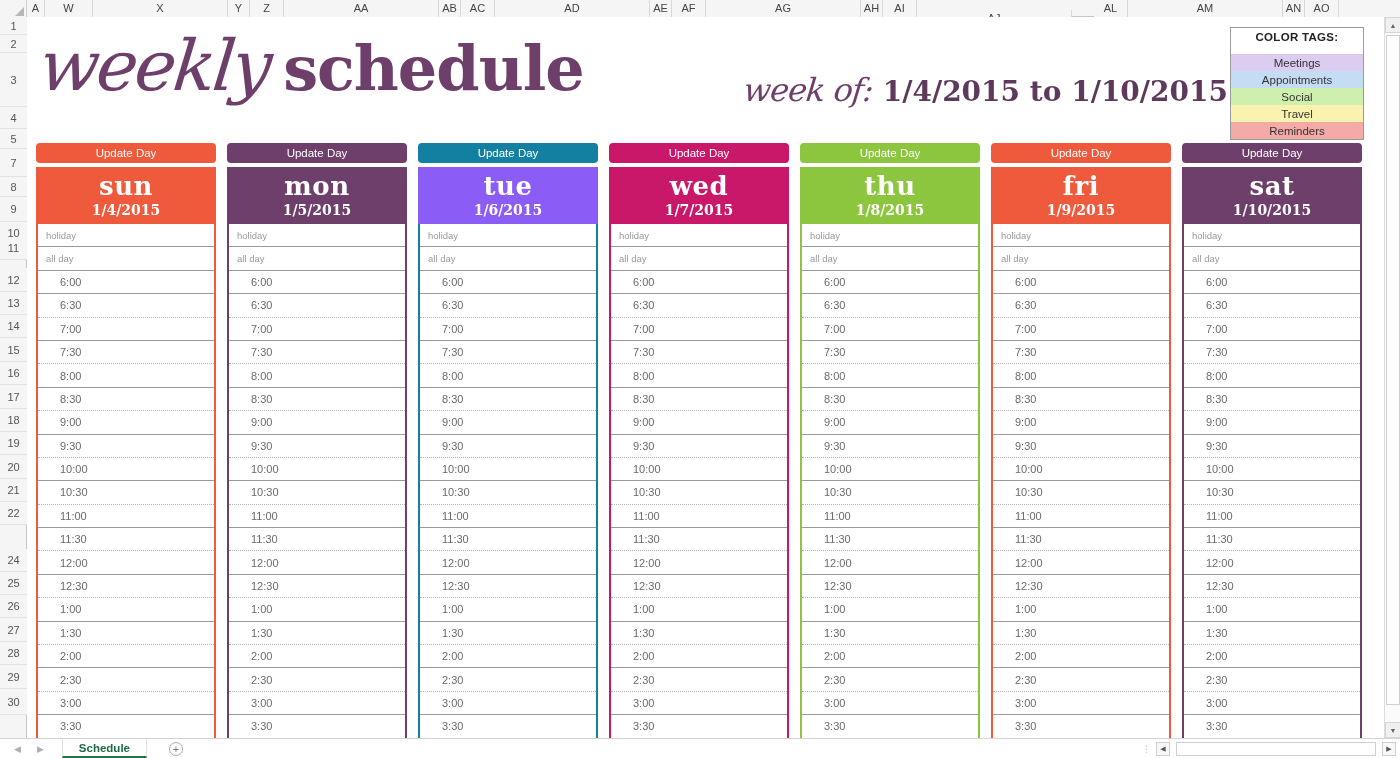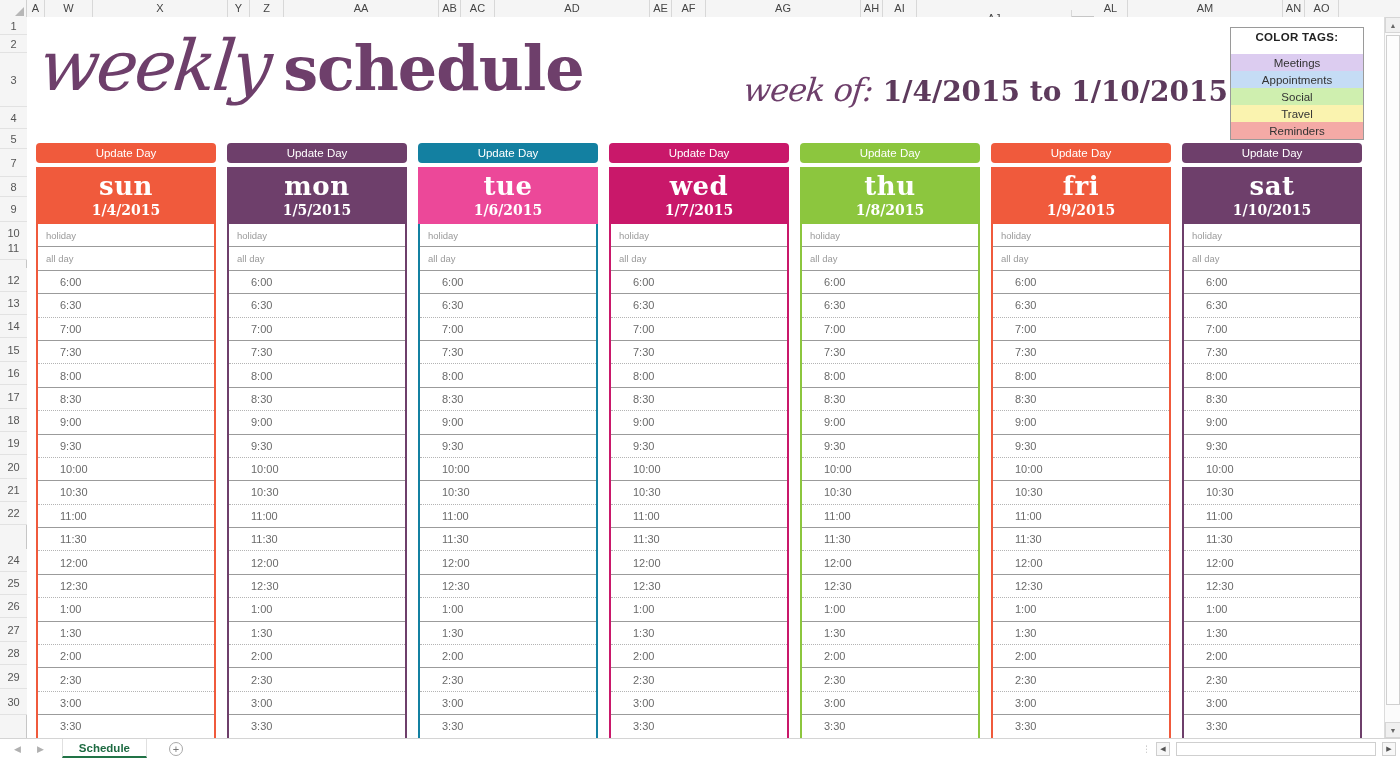--- a/index.html
+++ b/index.html
@@ -343,21 +343,21 @@
             <div class="slot">1:00</div>
             <div class="slot dotted">1:30</div>
             <div class="slot">2:00</div>
             <div class="slot dotted">2:30</div>
             <div class="slot">3:00</div>
             <div class="slot dotted">3:30</div>
           </div>
         </div>
         <div class="daycol">
           <div class="update-btn" style="background: rgb(19, 128, 161);">Update Day</div>
-          <div class="dayhead" style="background: #ec4899;">
+          <div class="dayhead" style="background: #8b5cf6;">
             <div class="dayname">tue</div>
             <div class="daydate">1/6/2015</div>
           </div>
           <div class="slots" style="border-left-color: rgb(19, 128, 161); border-right-color: rgb(19, 128, 161);">
             <div class="slot special">holiday</div>
             <div class="slot special">all day</div>
             <div class="slot">6:00</div>
             <div class="slot dotted">6:30</div>
             <div class="slot">7:00</div>
             <div class="slot dotted">7:30</div>

